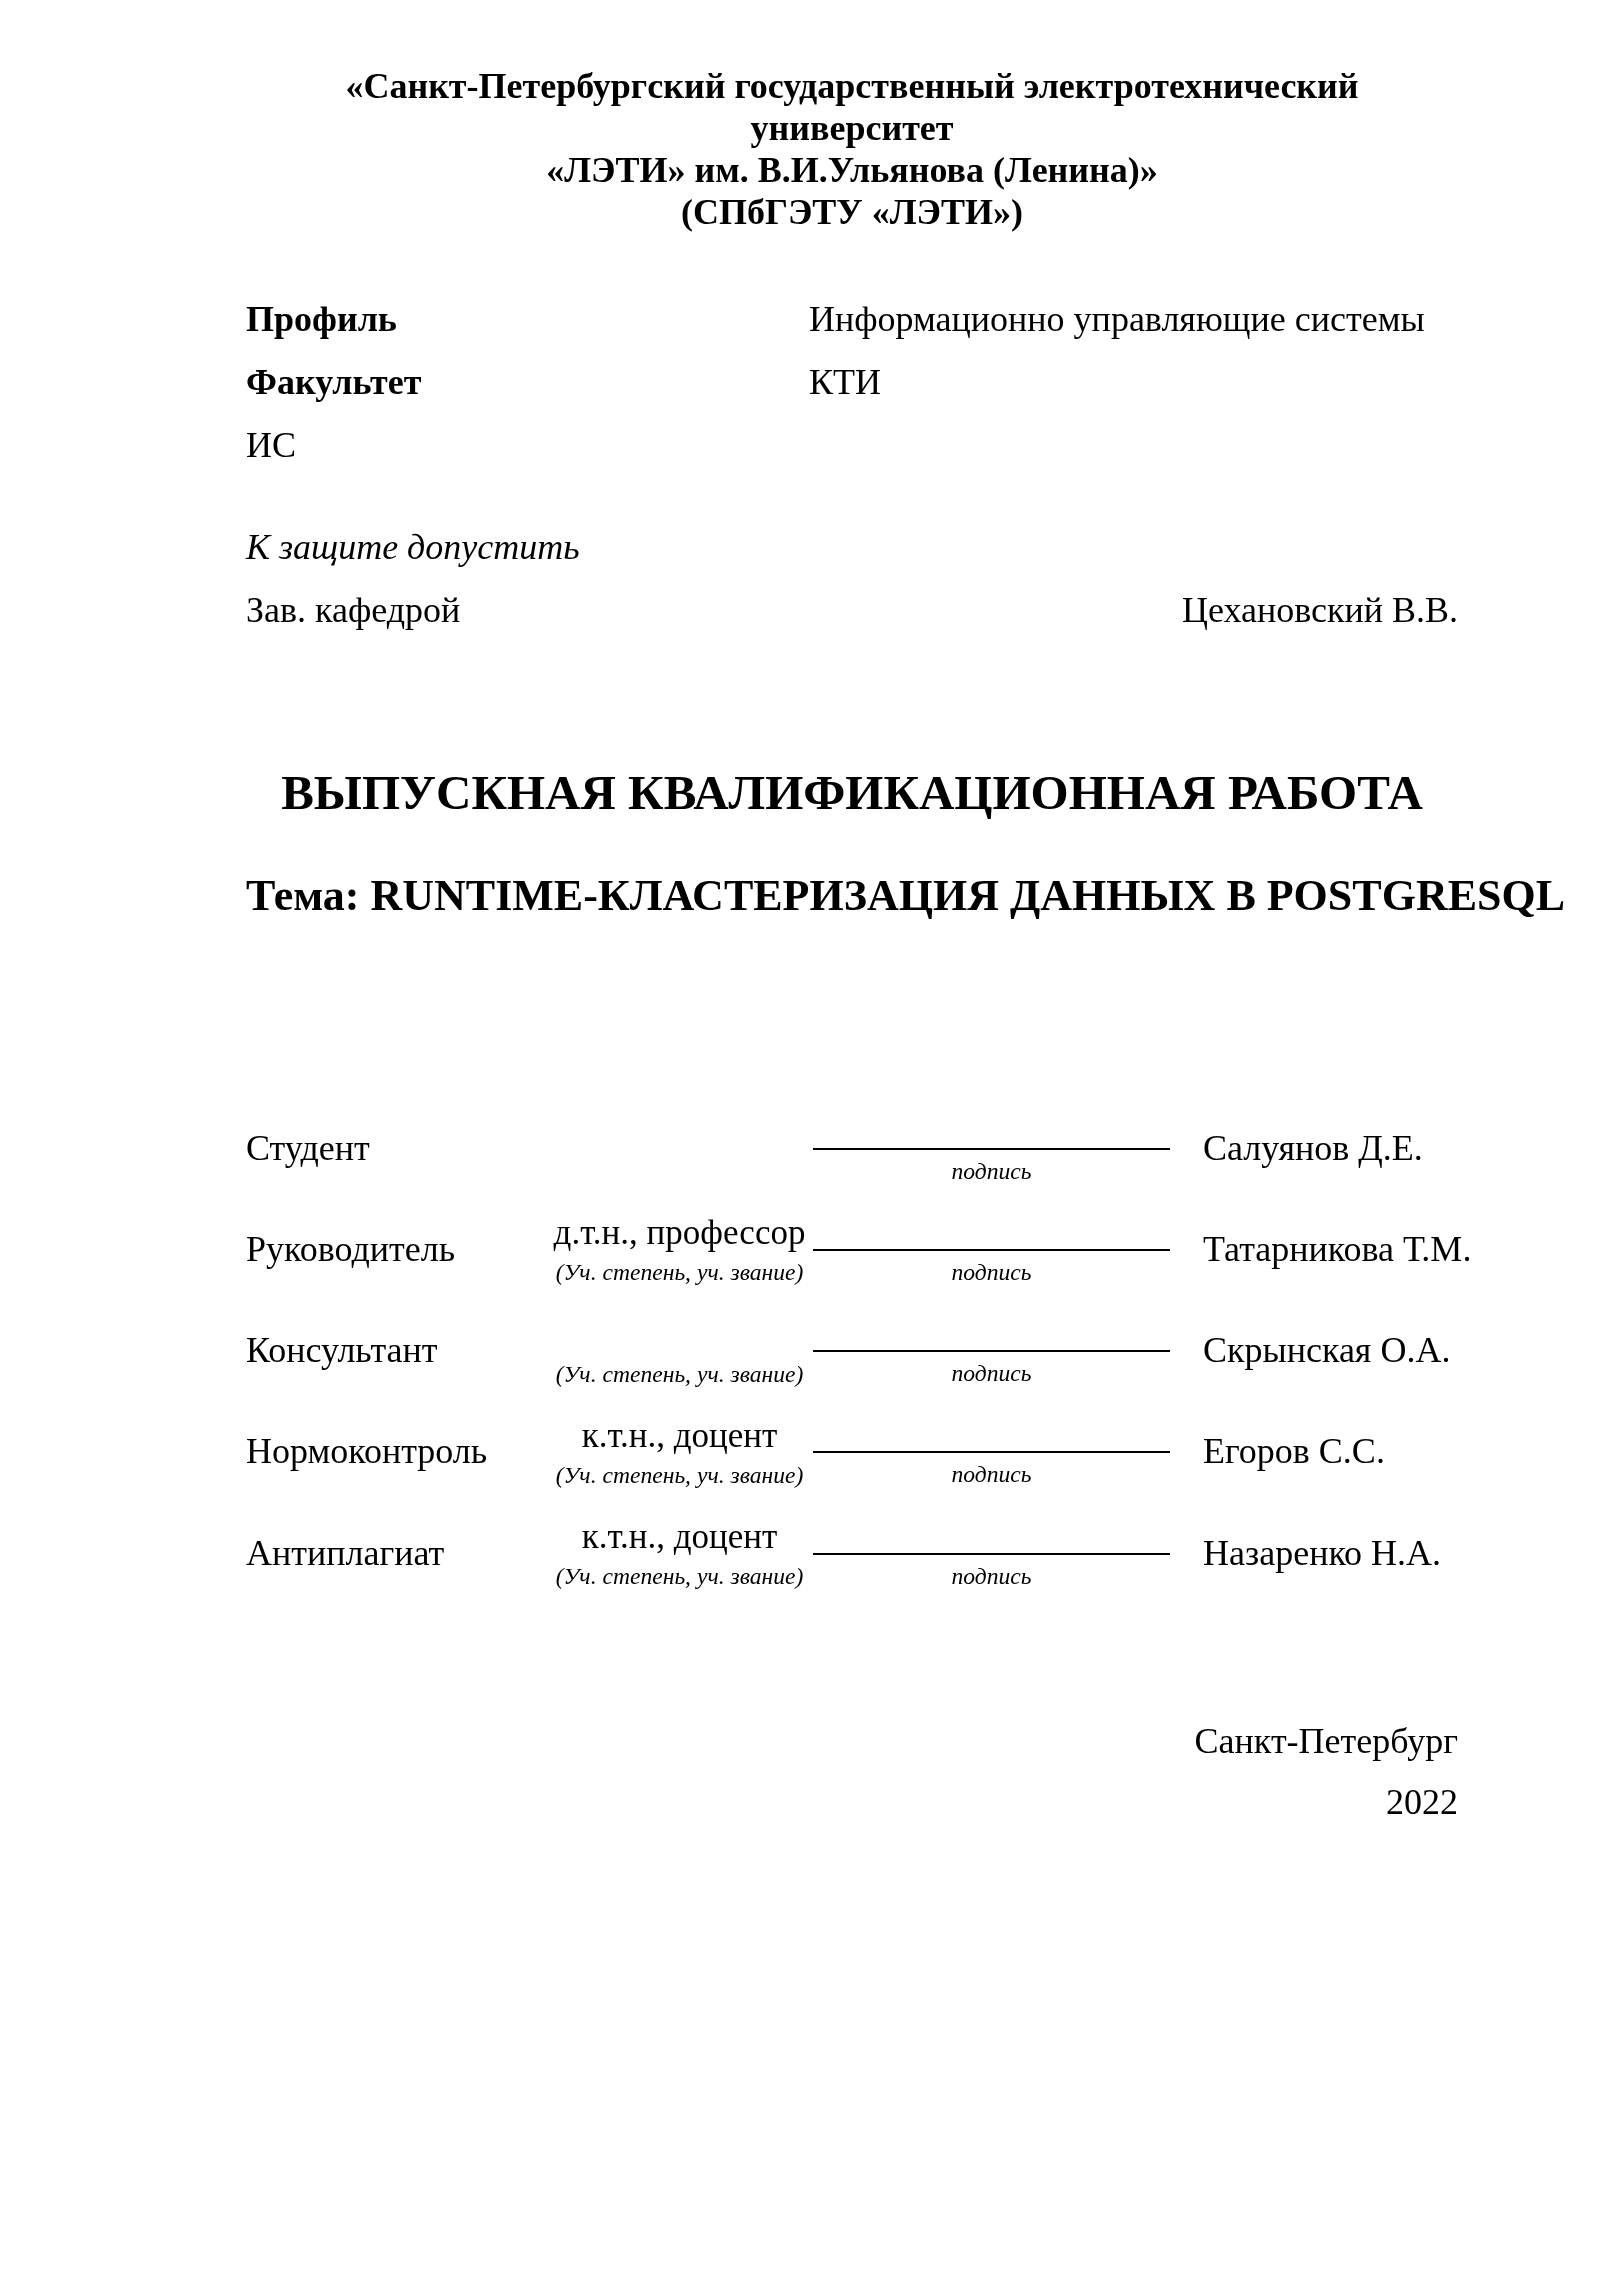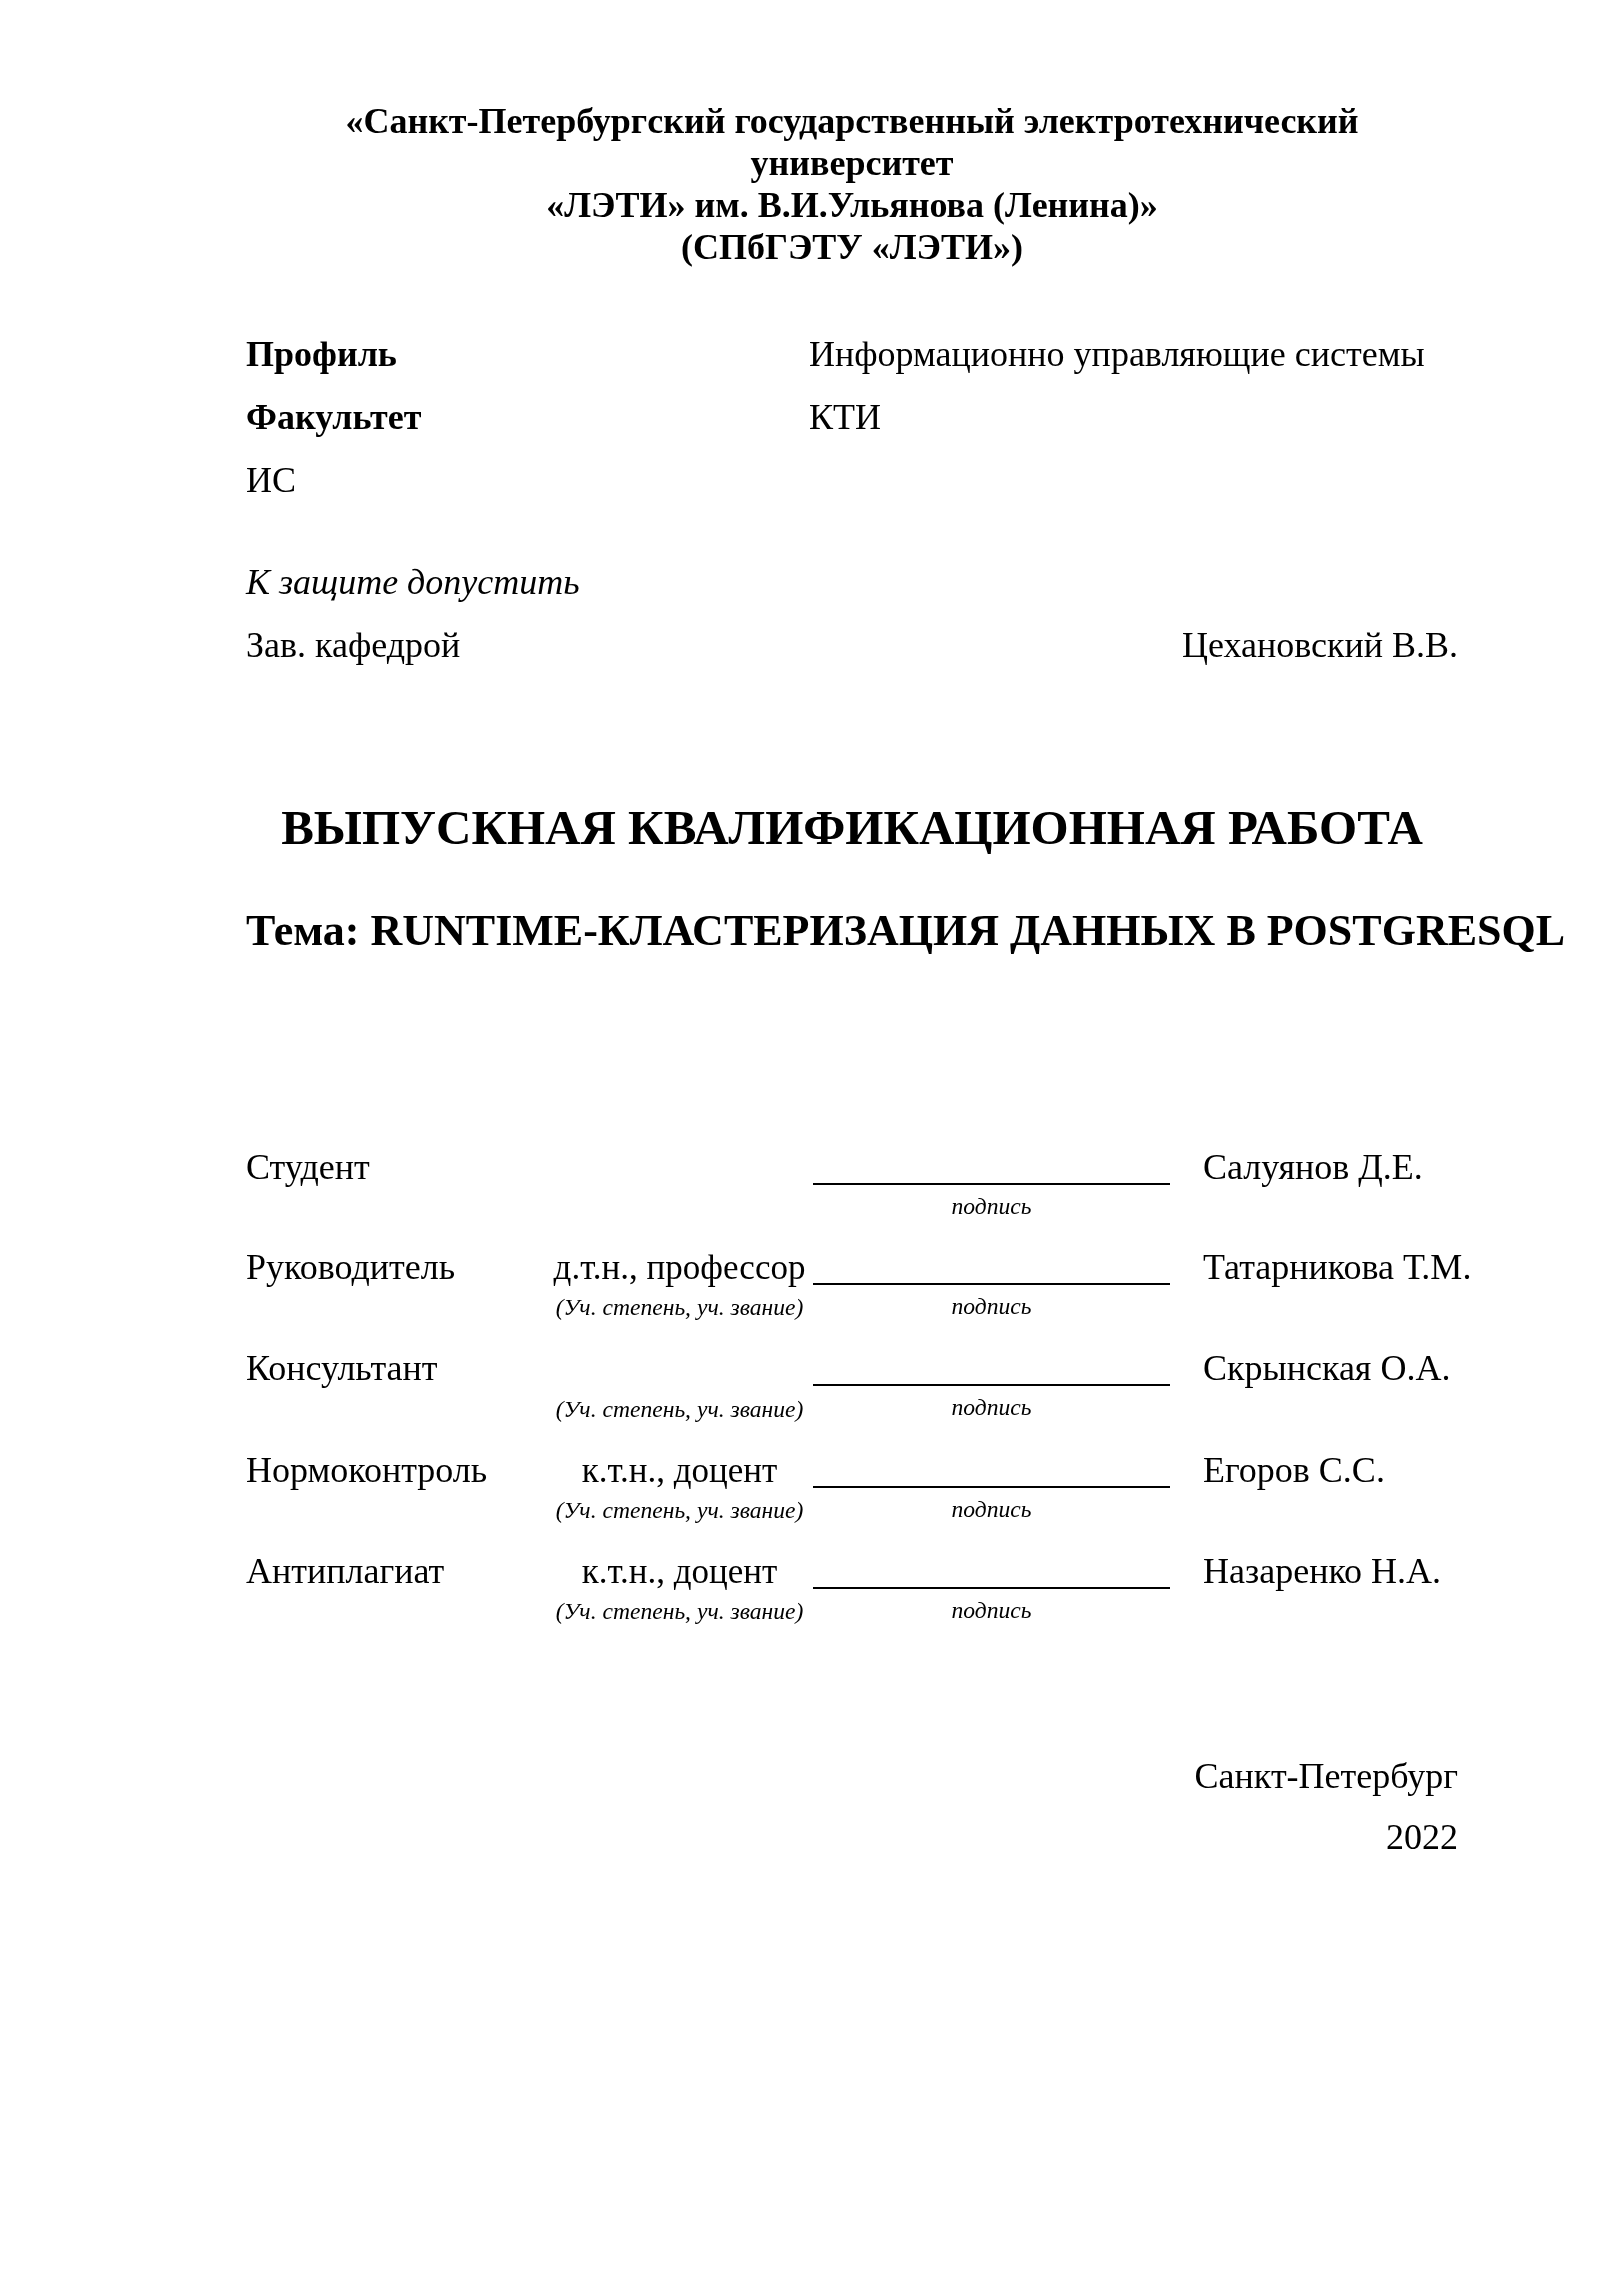--- a/index.html
+++ b/index.html
@@ -4,21 +4,21 @@
 <style>
   * { margin: 0; padding: 0; box-sizing: border-box; }
   html, body { background: #ffffff; }
   .page {
     position: relative;
     width: 1623px;
     height: 2295px;
     background: #ffffff;
     color: #000000;
     font-family: "Liberation Serif", "DejaVu Serif", serif;
-    padding: 100px 165px 0 246px;
+    padding: 65px 165px 0 246px;
     overflow: hidden;
   }
   
   .uni-header {
     text-align: center;
     font-weight: bold;
     font-size: 36px;
     line-height: 42px;
   }
   
@@ -42,21 +42,21 @@
   .theme-line {
     margin-top: 32px;
     text-align: center;
     font-weight: bold;
     font-size: 44px;
     line-height: 52px;
     white-space: nowrap;
   }
   
   .signatures { margin-top: 190px; }
-  .sig-row { display: flex; align-items: flex-start; margin-bottom: 27px; }
+  .sig-row { display: flex; align-items: center; margin-bottom: 27px; }
   .sig-role { width: 300px; flex: none; font-size: 36px; line-height: 41px; }
   .sig-degree { width: 267px; flex: none; text-align: center; }
   .sig-degree-main { font-size: 35px; line-height: 41px; height: 41px; }
   .sig-degree-caption { font-size: 23.6px; font-style: italic; line-height: 27px; margin-top: 6.3px; white-space: nowrap; }
   .sig-line-col { width: 357px; flex: none; }
   .sig-line { height: 38px; border-bottom: 2.4px solid #000; }
   .sig-caption { font-size: 23.6px; font-style: italic; line-height: 27px; margin-top: 8px; text-align: center; }
   .sig-name { margin-left: 33px; font-size: 36px; line-height: 41px; white-space: nowrap; }
   
   .footer { margin-top: 121px; text-align: right; font-size: 36px; line-height: 61px; }

